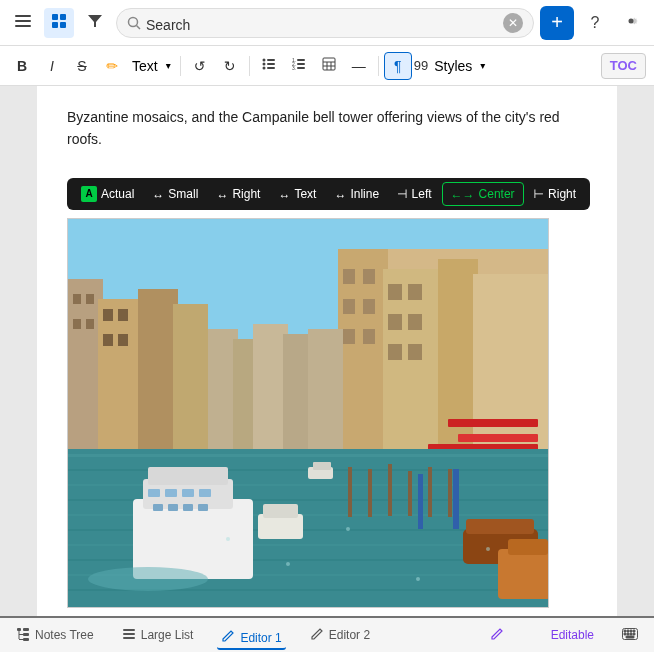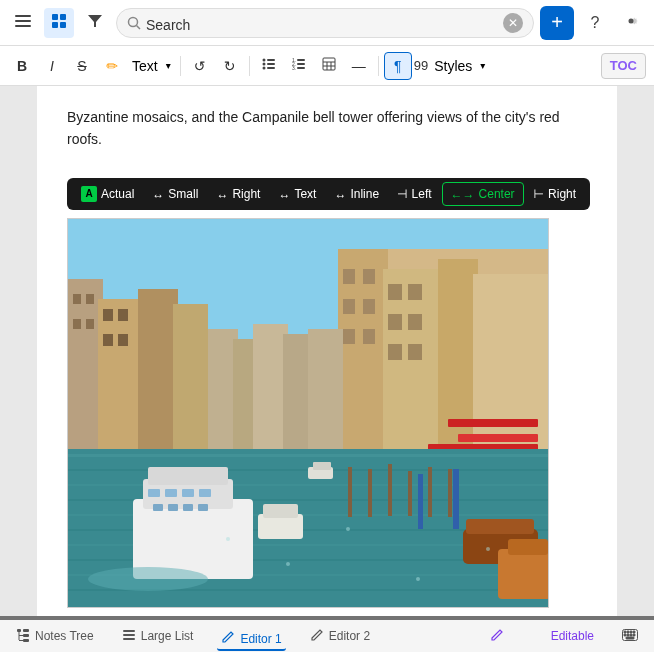--- a/index.html
+++ b/index.html
@@ -195,21 +195,21 @@
       background: transparent;
       border: 1.5px solid #00cc44;
       color: #00cc44;
     }
 
     
     .status-bar {
       display: flex;
       align-items: center;
       background: #f5f5f5;
-      border-top: 4px solid #737373;
+      border-top: 2px solid #737373;
       padding: 4px 12px;
       gap: 20px;
       height: 36px;
       flex-shrink: 0;
     }
     .status-item {
       display: flex;
       align-items: center;
       gap: 5px;
       font-size: 12px;

